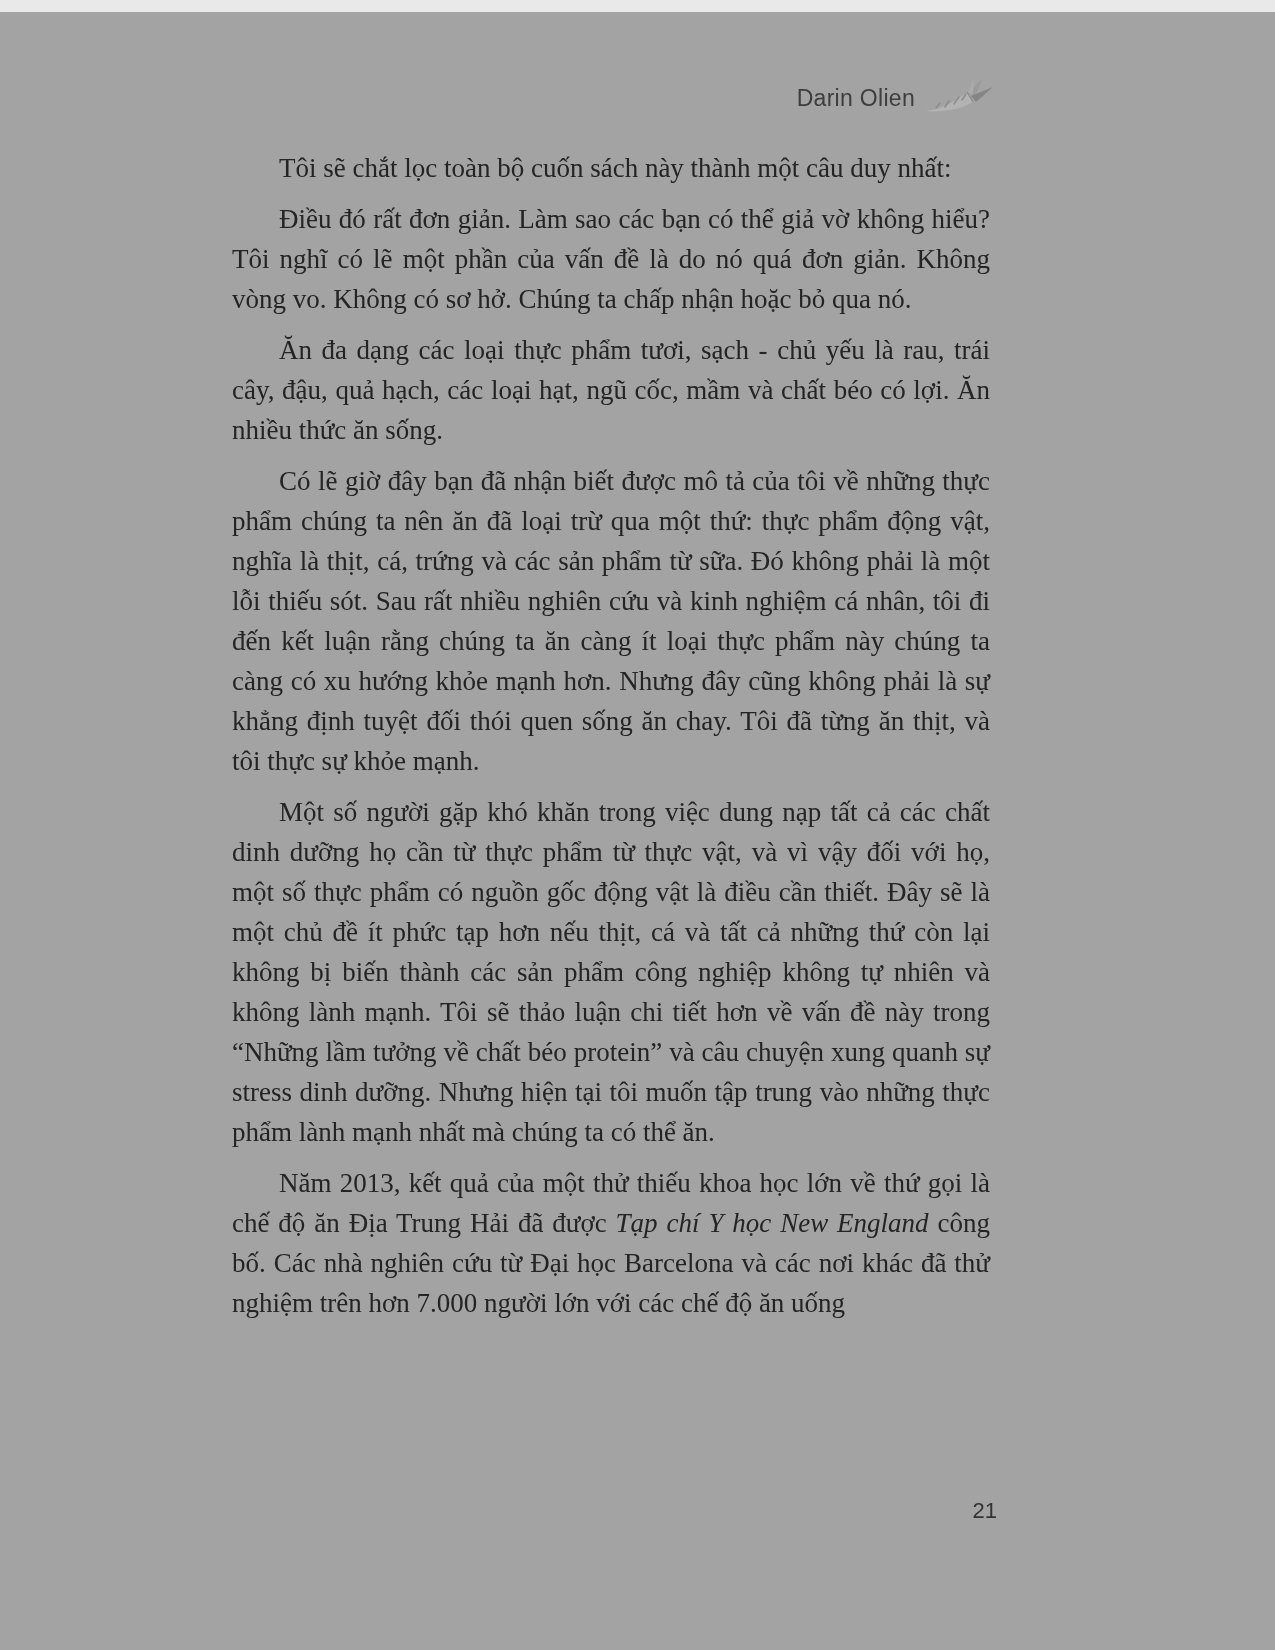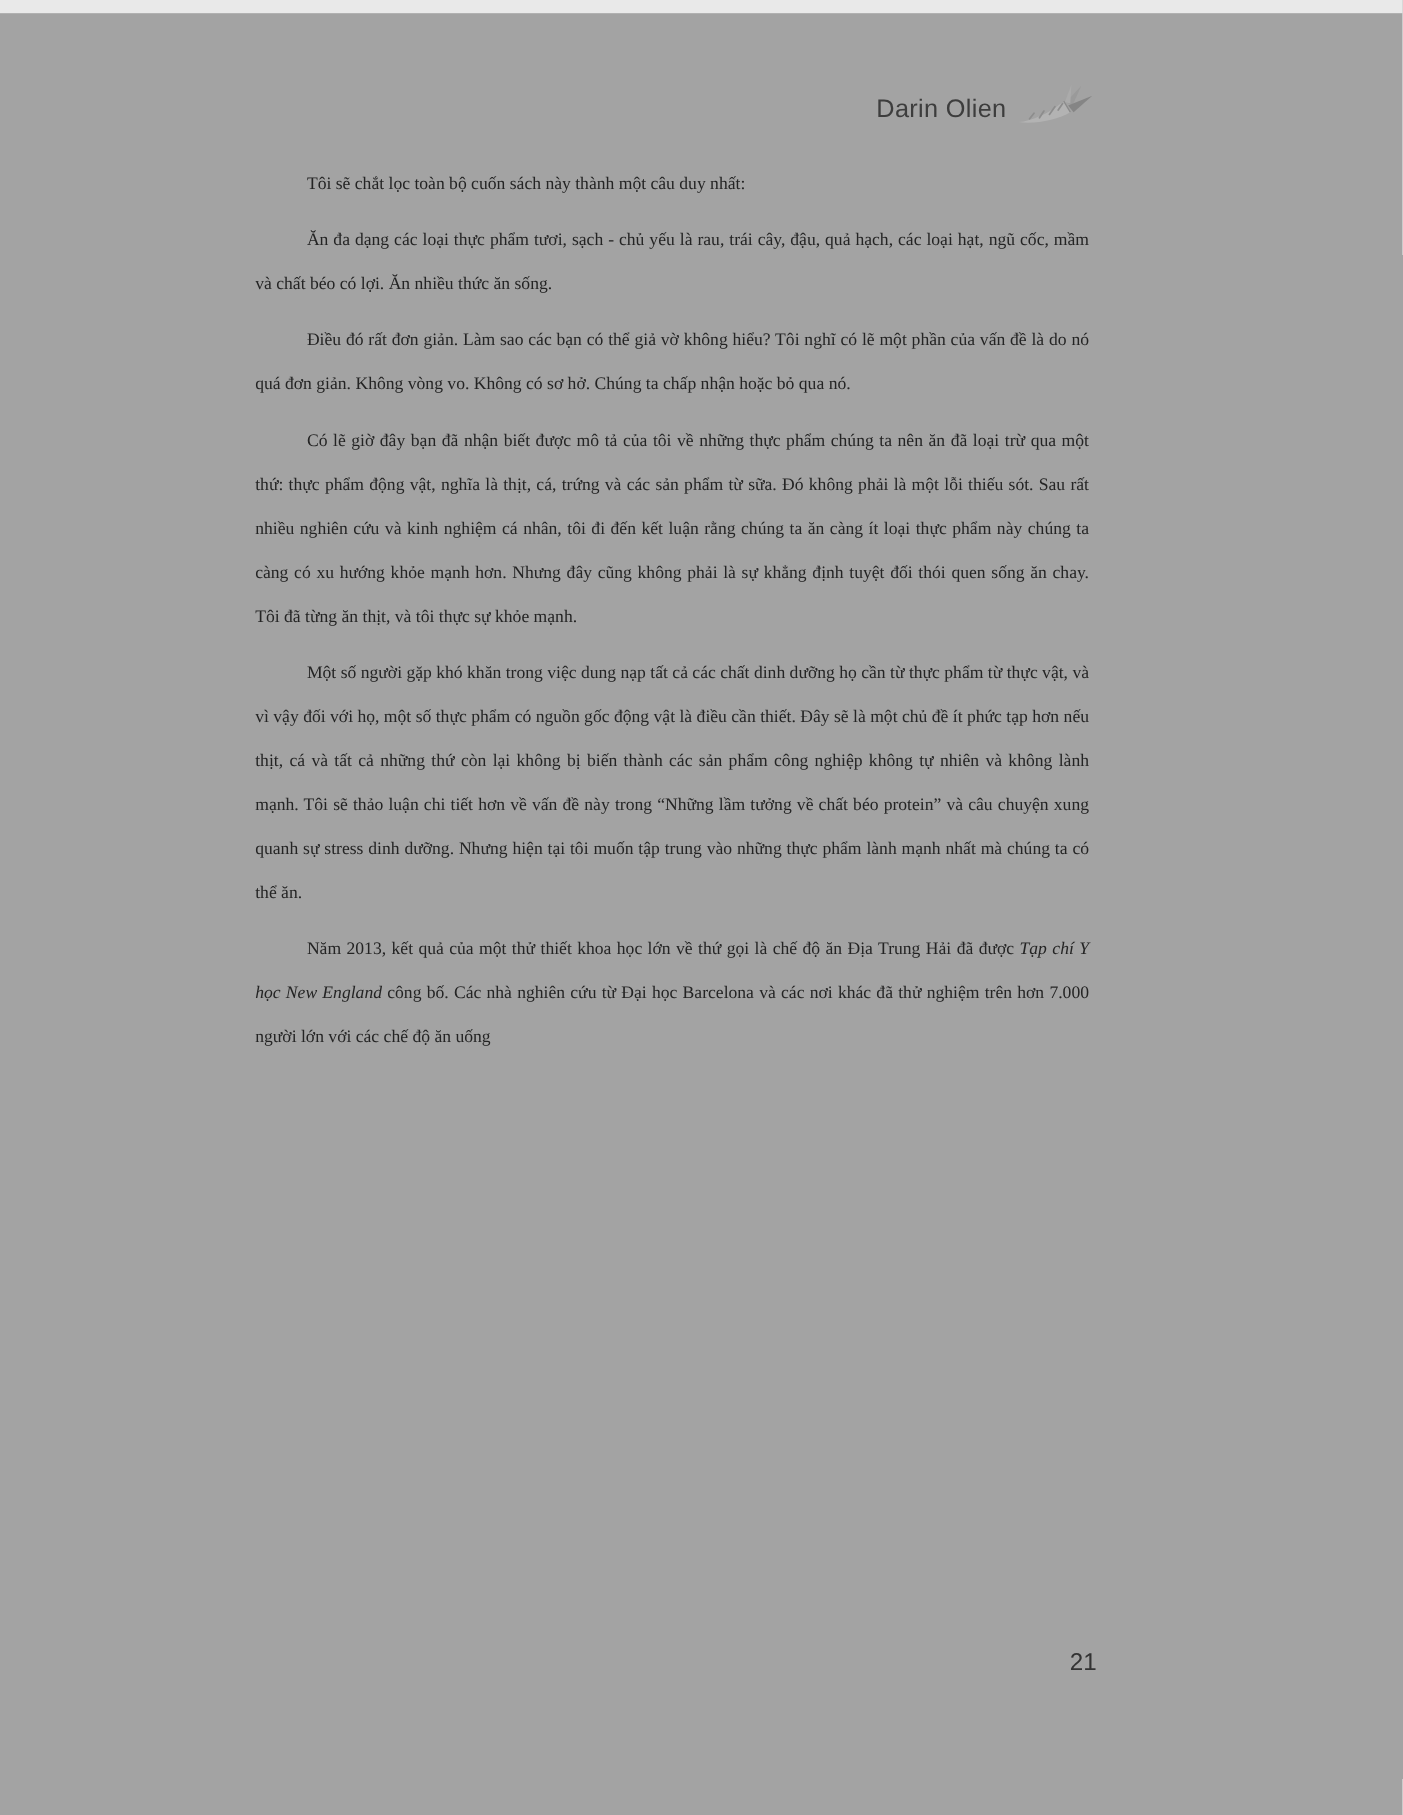--- a/index.html
+++ b/index.html
@@ -38,21 +38,21 @@
     display: block;
   }
   .content {
     position: absolute;
     left: 232px;
     top: 136px;
     width: 758px;
   }
   p.body-par {
     margin: 0 0 11px 0;
-    font-size: 16px;
+    font-size: 27px;
     line-height: 40px;
     text-align: justify;
     text-indent: 47px;
     color: #242424;
   }
   p.body-par em {
     font-style: italic;
     font-family: Liberation Serif, serif;
   }
   .page-number {
@@ -79,26 +79,26 @@
         <path d="M48 20 L70 11 L53 26 Z" fill="#858585"></path>
         <path d="M45 17 L51 1 L50 18 Z" fill="#ababab"></path>
         <path d="M44 16 L50 26" stroke="#8a8a8a" stroke-width="1.2"></path>
       </svg>
     </span>
   </div>
 
   <div class="content">
     <p class="body-par">Tôi sẽ chắt lọc toàn bộ cuốn sách này thành một câu duy nhất:</p>
 
+    <p class="body-par">Điều đó rất đơn giản. Làm sao các bạn có thể giả vờ không hiểu? Tôi nghĩ có lẽ một phần của vấn đề là do nó quá đơn giản. Không vòng vo. Không có sơ hở. Chúng ta chấp nhận hoặc bỏ qua nó.</p>
+
     <p class="body-par">Ăn đa dạng các loại thực phẩm tươi, sạch - chủ yếu là rau, trái cây, đậu, quả hạch, các loại hạt, ngũ cốc, mầm và chất béo có lợi. Ăn nhiều thức ăn sống.</p>
-
-    <p class="body-par">Điều đó rất đơn giản. Làm sao các bạn có thể giả vờ không hiểu? Tôi nghĩ có lẽ một phần của vấn đề là do nó quá đơn giản. Không vòng vo. Không có sơ hở. Chúng ta chấp nhận hoặc bỏ qua nó.</p>
 
     <p class="body-par">Có lẽ giờ đây bạn đã nhận biết được mô tả của tôi về những thực phẩm chúng ta nên ăn đã loại trừ qua một thứ: thực phẩm động vật, nghĩa là thịt, cá, trứng và các sản phẩm từ sữa. Đó không phải là một lỗi thiếu sót. Sau rất nhiều nghiên cứu và kinh nghiệm cá nhân, tôi đi đến kết luận rằng chúng ta ăn càng ít loại thực phẩm này chúng ta càng có xu hướng khỏe mạnh hơn. Nhưng đây cũng không phải là sự khẳng định tuyệt đối thói quen sống ăn chay. Tôi đã từng ăn thịt, và tôi thực sự khỏe mạnh.</p>
 
     <p class="body-par">Một số người gặp khó khăn trong việc dung nạp tất cả các chất dinh dưỡng họ cần từ thực phẩm từ thực vật, và vì vậy đối với họ, một số thực phẩm có nguồn gốc động vật là điều cần thiết. Đây sẽ là một chủ đề ít phức tạp hơn nếu thịt, cá và tất cả những thứ còn lại không bị biến thành các sản phẩm công nghiệp không tự nhiên và không lành mạnh. Tôi sẽ thảo luận chi tiết hơn về vấn đề này trong “Những lầm tưởng về chất béo protein” và câu chuyện xung quanh sự stress dinh dưỡng. Nhưng hiện tại tôi muốn tập trung vào những thực phẩm lành mạnh nhất mà chúng ta có thể ăn.</p>
 
-    <p class="body-par"><span>Năm 2013, kết quả của một thử thiết khoa học lớn về thứ gọi là chế độ ăn Địa Trung Hải đã được </span><em>Tạp chí Y học New England</em><span> công bố. Các nhà nghiên cứu từ Đại học Barcelona và các nơi khác đã thử nghiệm trên hơn 7.000 người lớn với các chế độ ăn uống</span></p>
+    <p class="body-par"><span>Năm 2013, kết quả của một thử thiếu khoa học lớn về thứ gọi là chế độ ăn Địa Trung Hải đã được </span><em>Tạp chí Y học New England</em><span> công bố. Các nhà nghiên cứu từ Đại học Barcelona và các nơi khác đã thử nghiệm trên hơn 7.000 người lớn với các chế độ ăn uống</span></p>
   </div>
 
   <div class="page-number">21</div>
 
 </div>
 
 </body></html>

